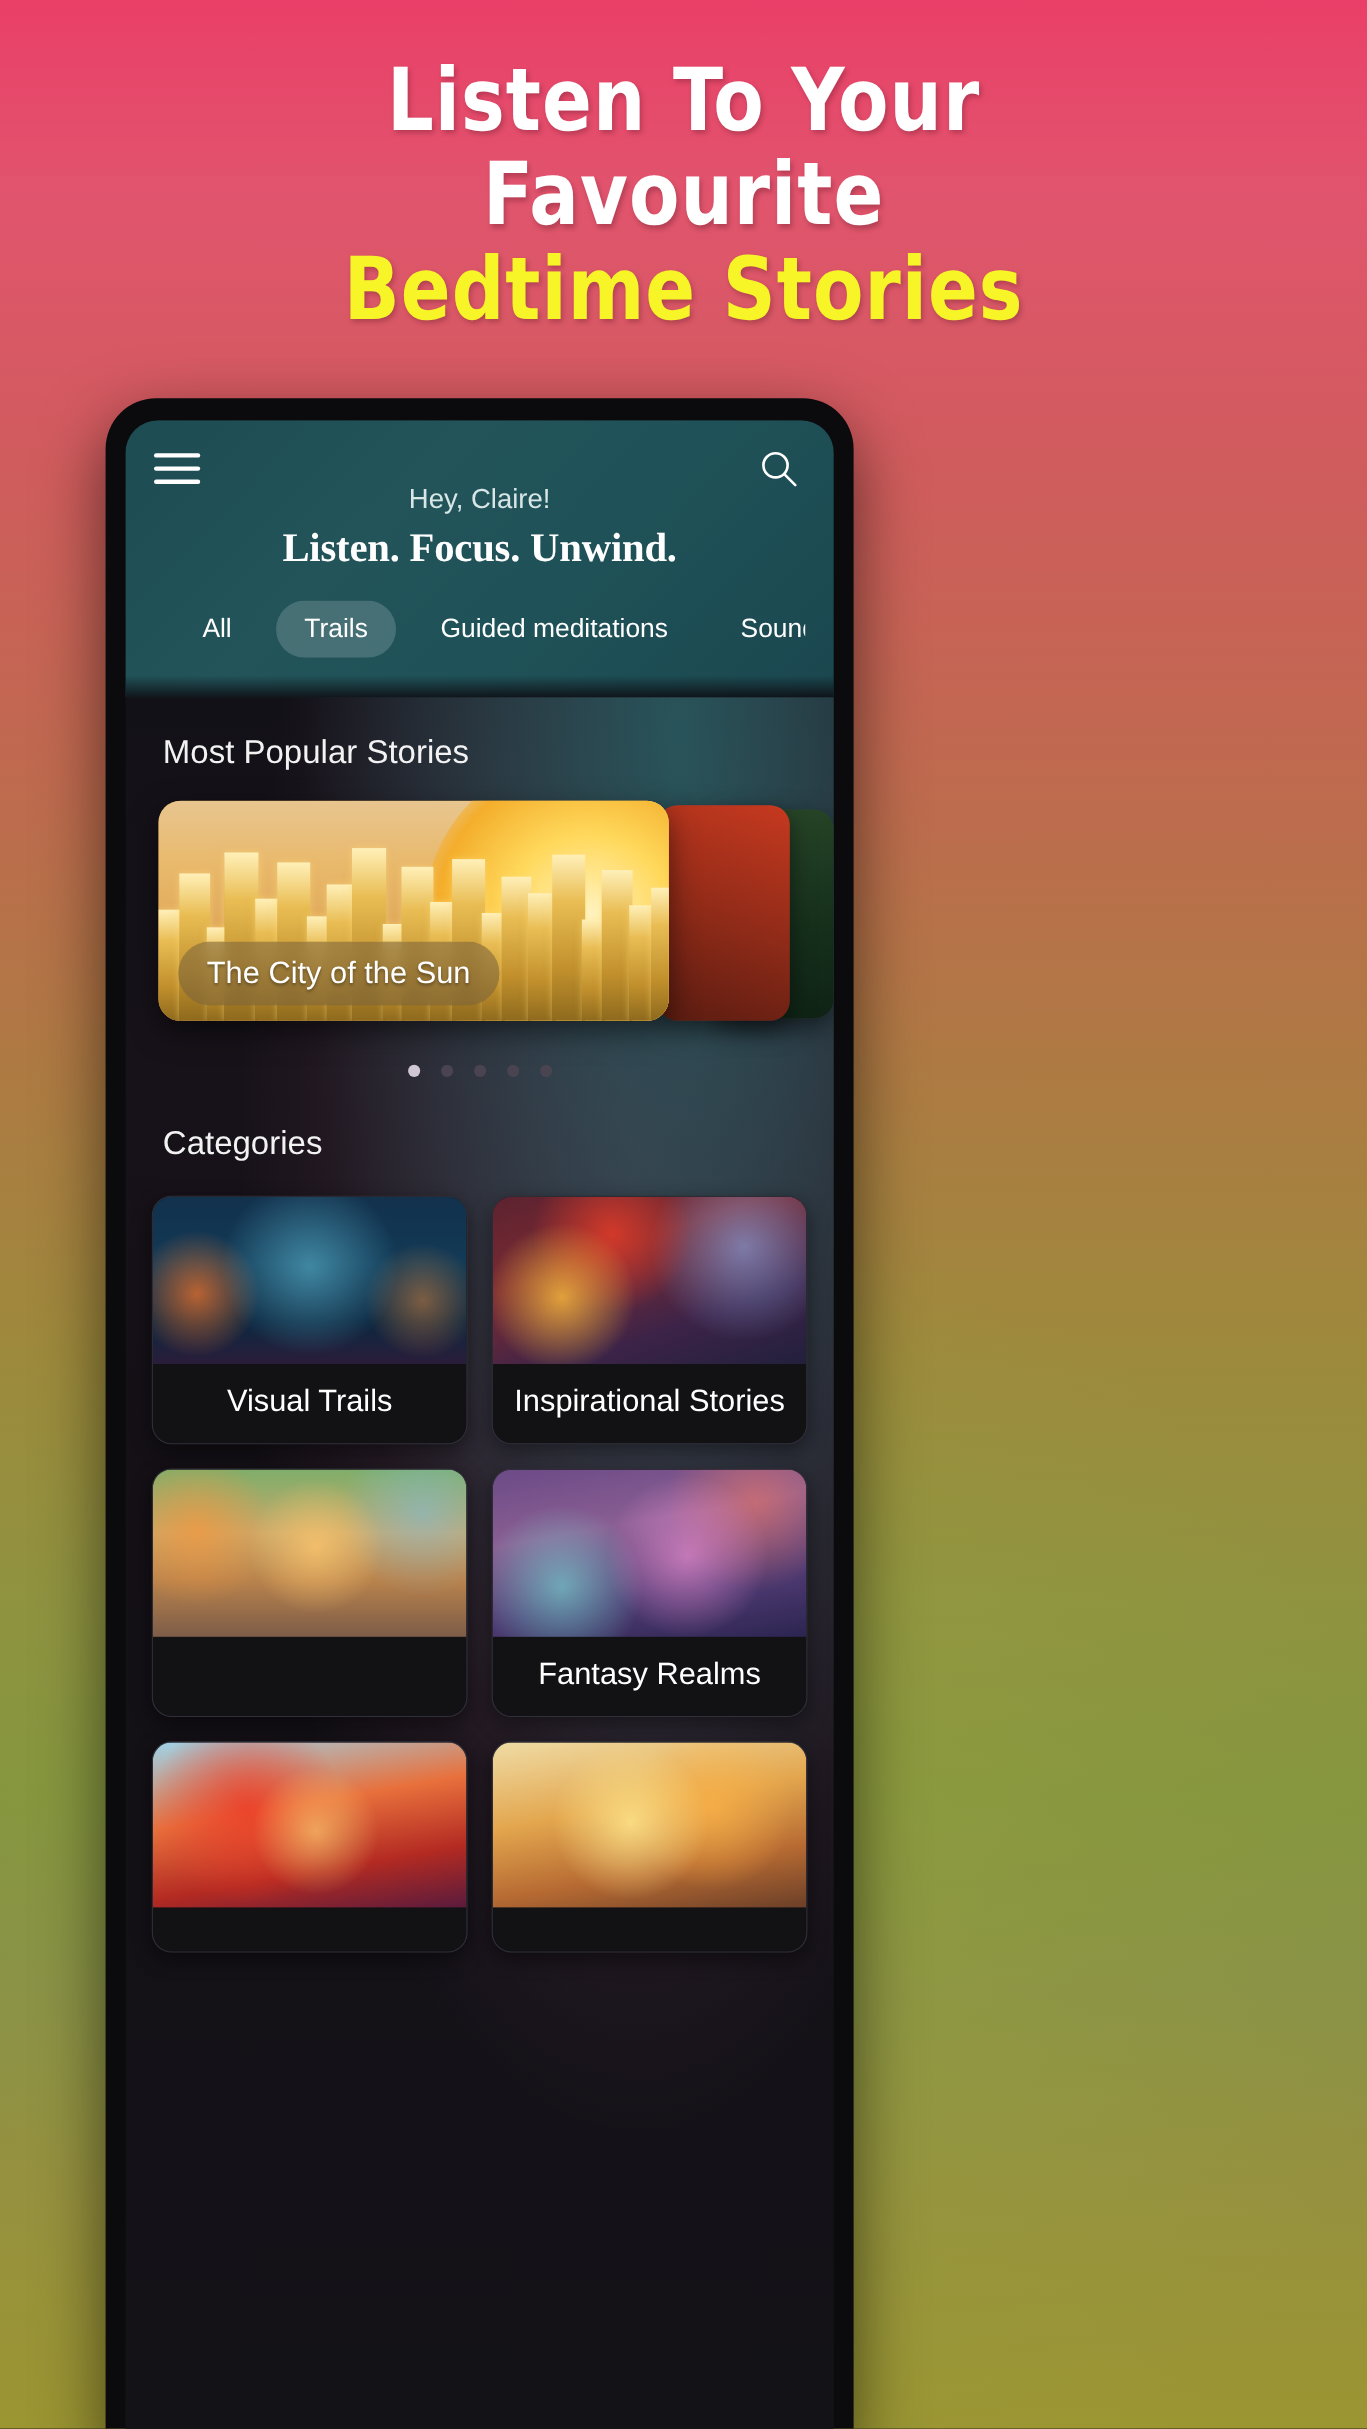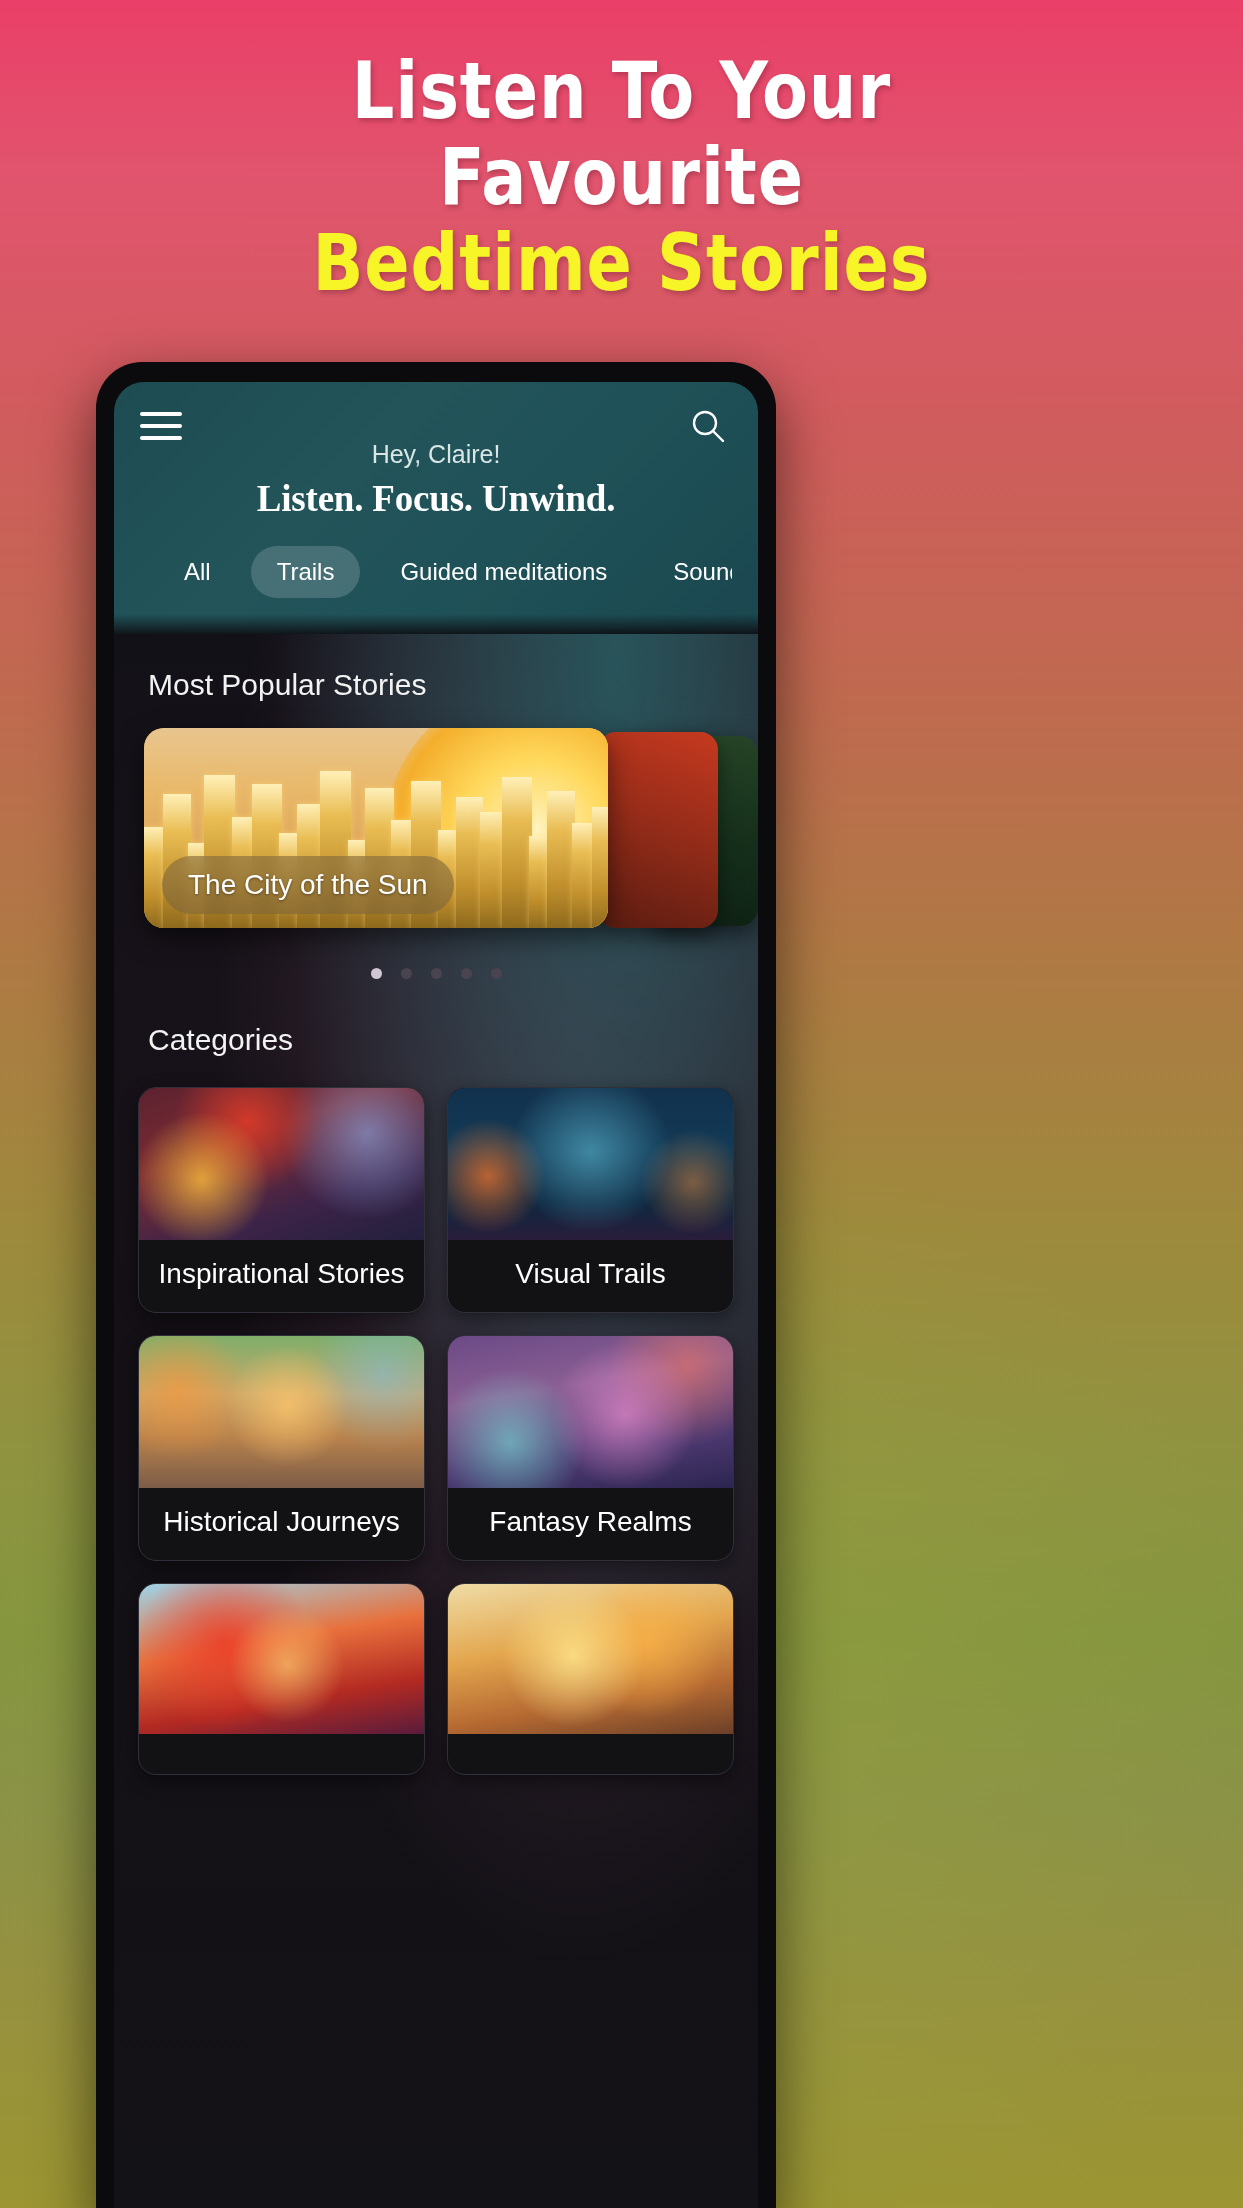--- a/index.html
+++ b/index.html
@@ -301,32 +301,31 @@
           <span class="dot"></span>
           <span class="dot"></span>
           <span class="dot"></span>
         </div>
 
         <div class="section-title" style="margin-top:44px;">Categories</div>
 
         <div class="grid">
 
           <div class="cat-card">
+            <div class="cat-thumb a-detective"></div>
+            <div class="cat-label">Visual Trails</div>
+          </div>
+
+          <div class="cat-card">
             <div class="cat-thumb a-inspire"></div>
             <div class="cat-label">Inspirational Stories</div>
           </div>
 
           <div class="cat-card">
-            <div class="cat-thumb a-detective"></div>
-            <div class="cat-label">Visual Trails</div>
-          </div>
-
-          <div class="cat-card">
             <div class="cat-thumb a-history"></div>
-            <div class="cat-label">Historical Journeys</div>
           </div>
 
           <div class="cat-card">
             <div class="cat-thumb a-fantasy"></div>
             <div class="cat-label">Fantasy Realms</div>
           </div>
 
           <div class="cat-card short">
             <div class="cat-thumb a-dragon"></div>
             <div class="cat-label"></div>

